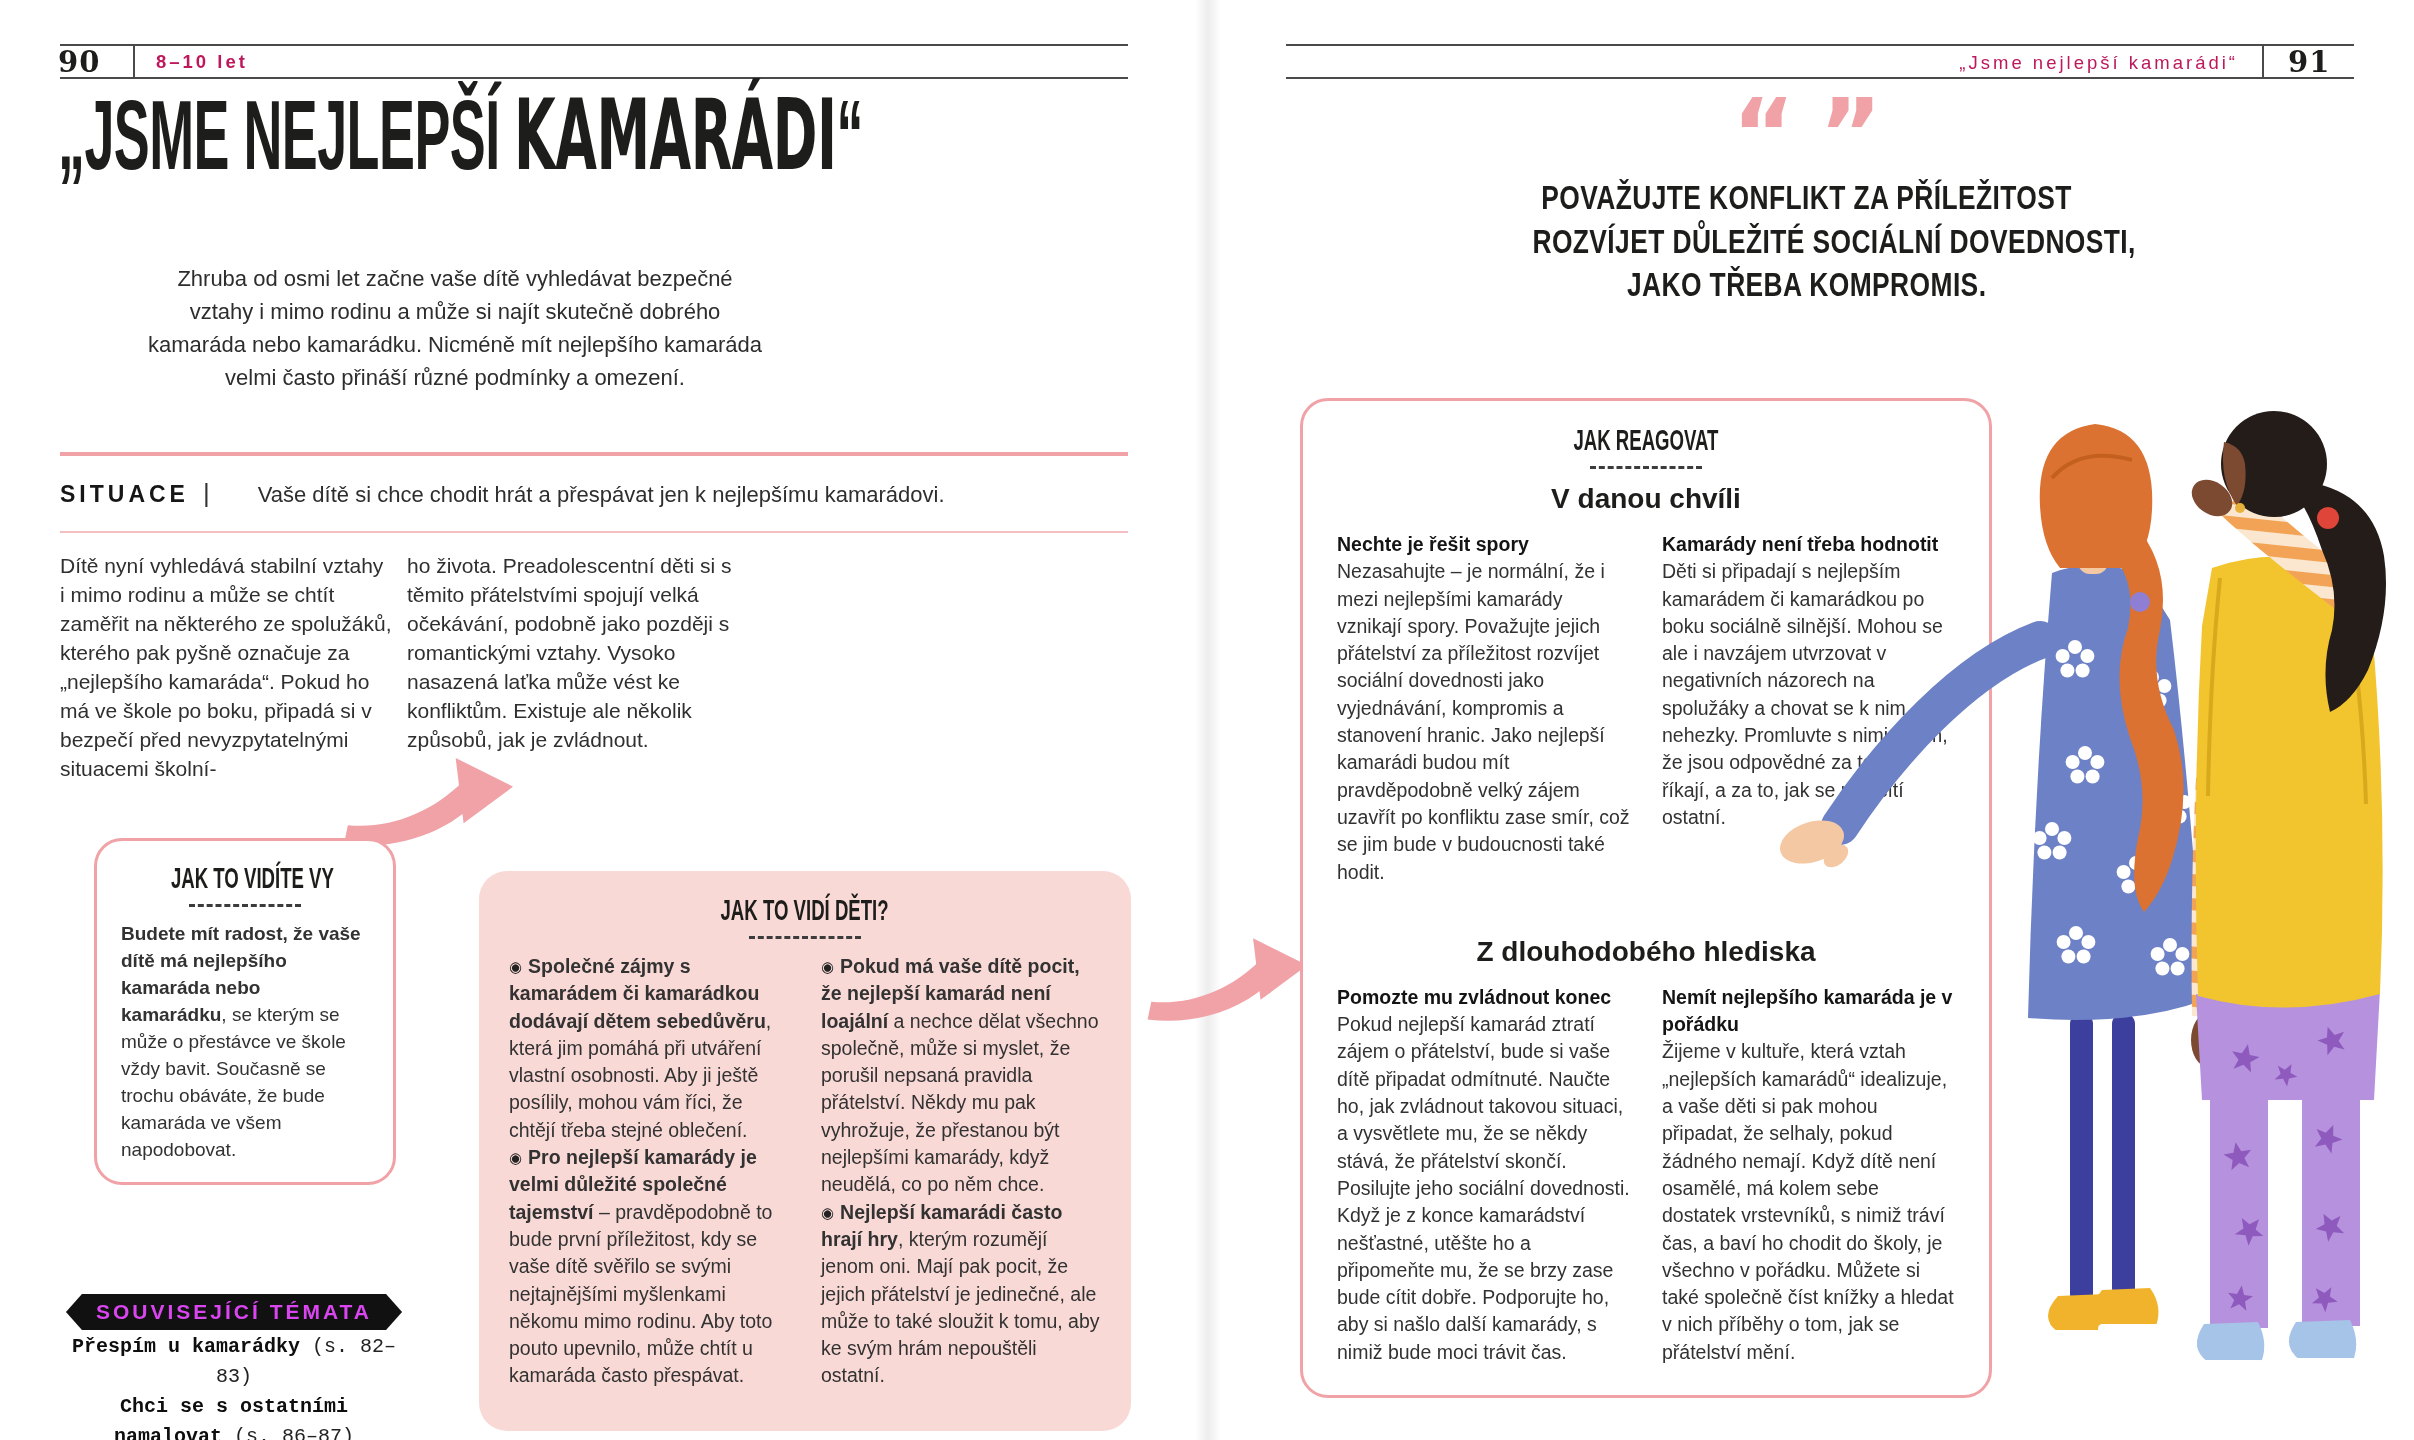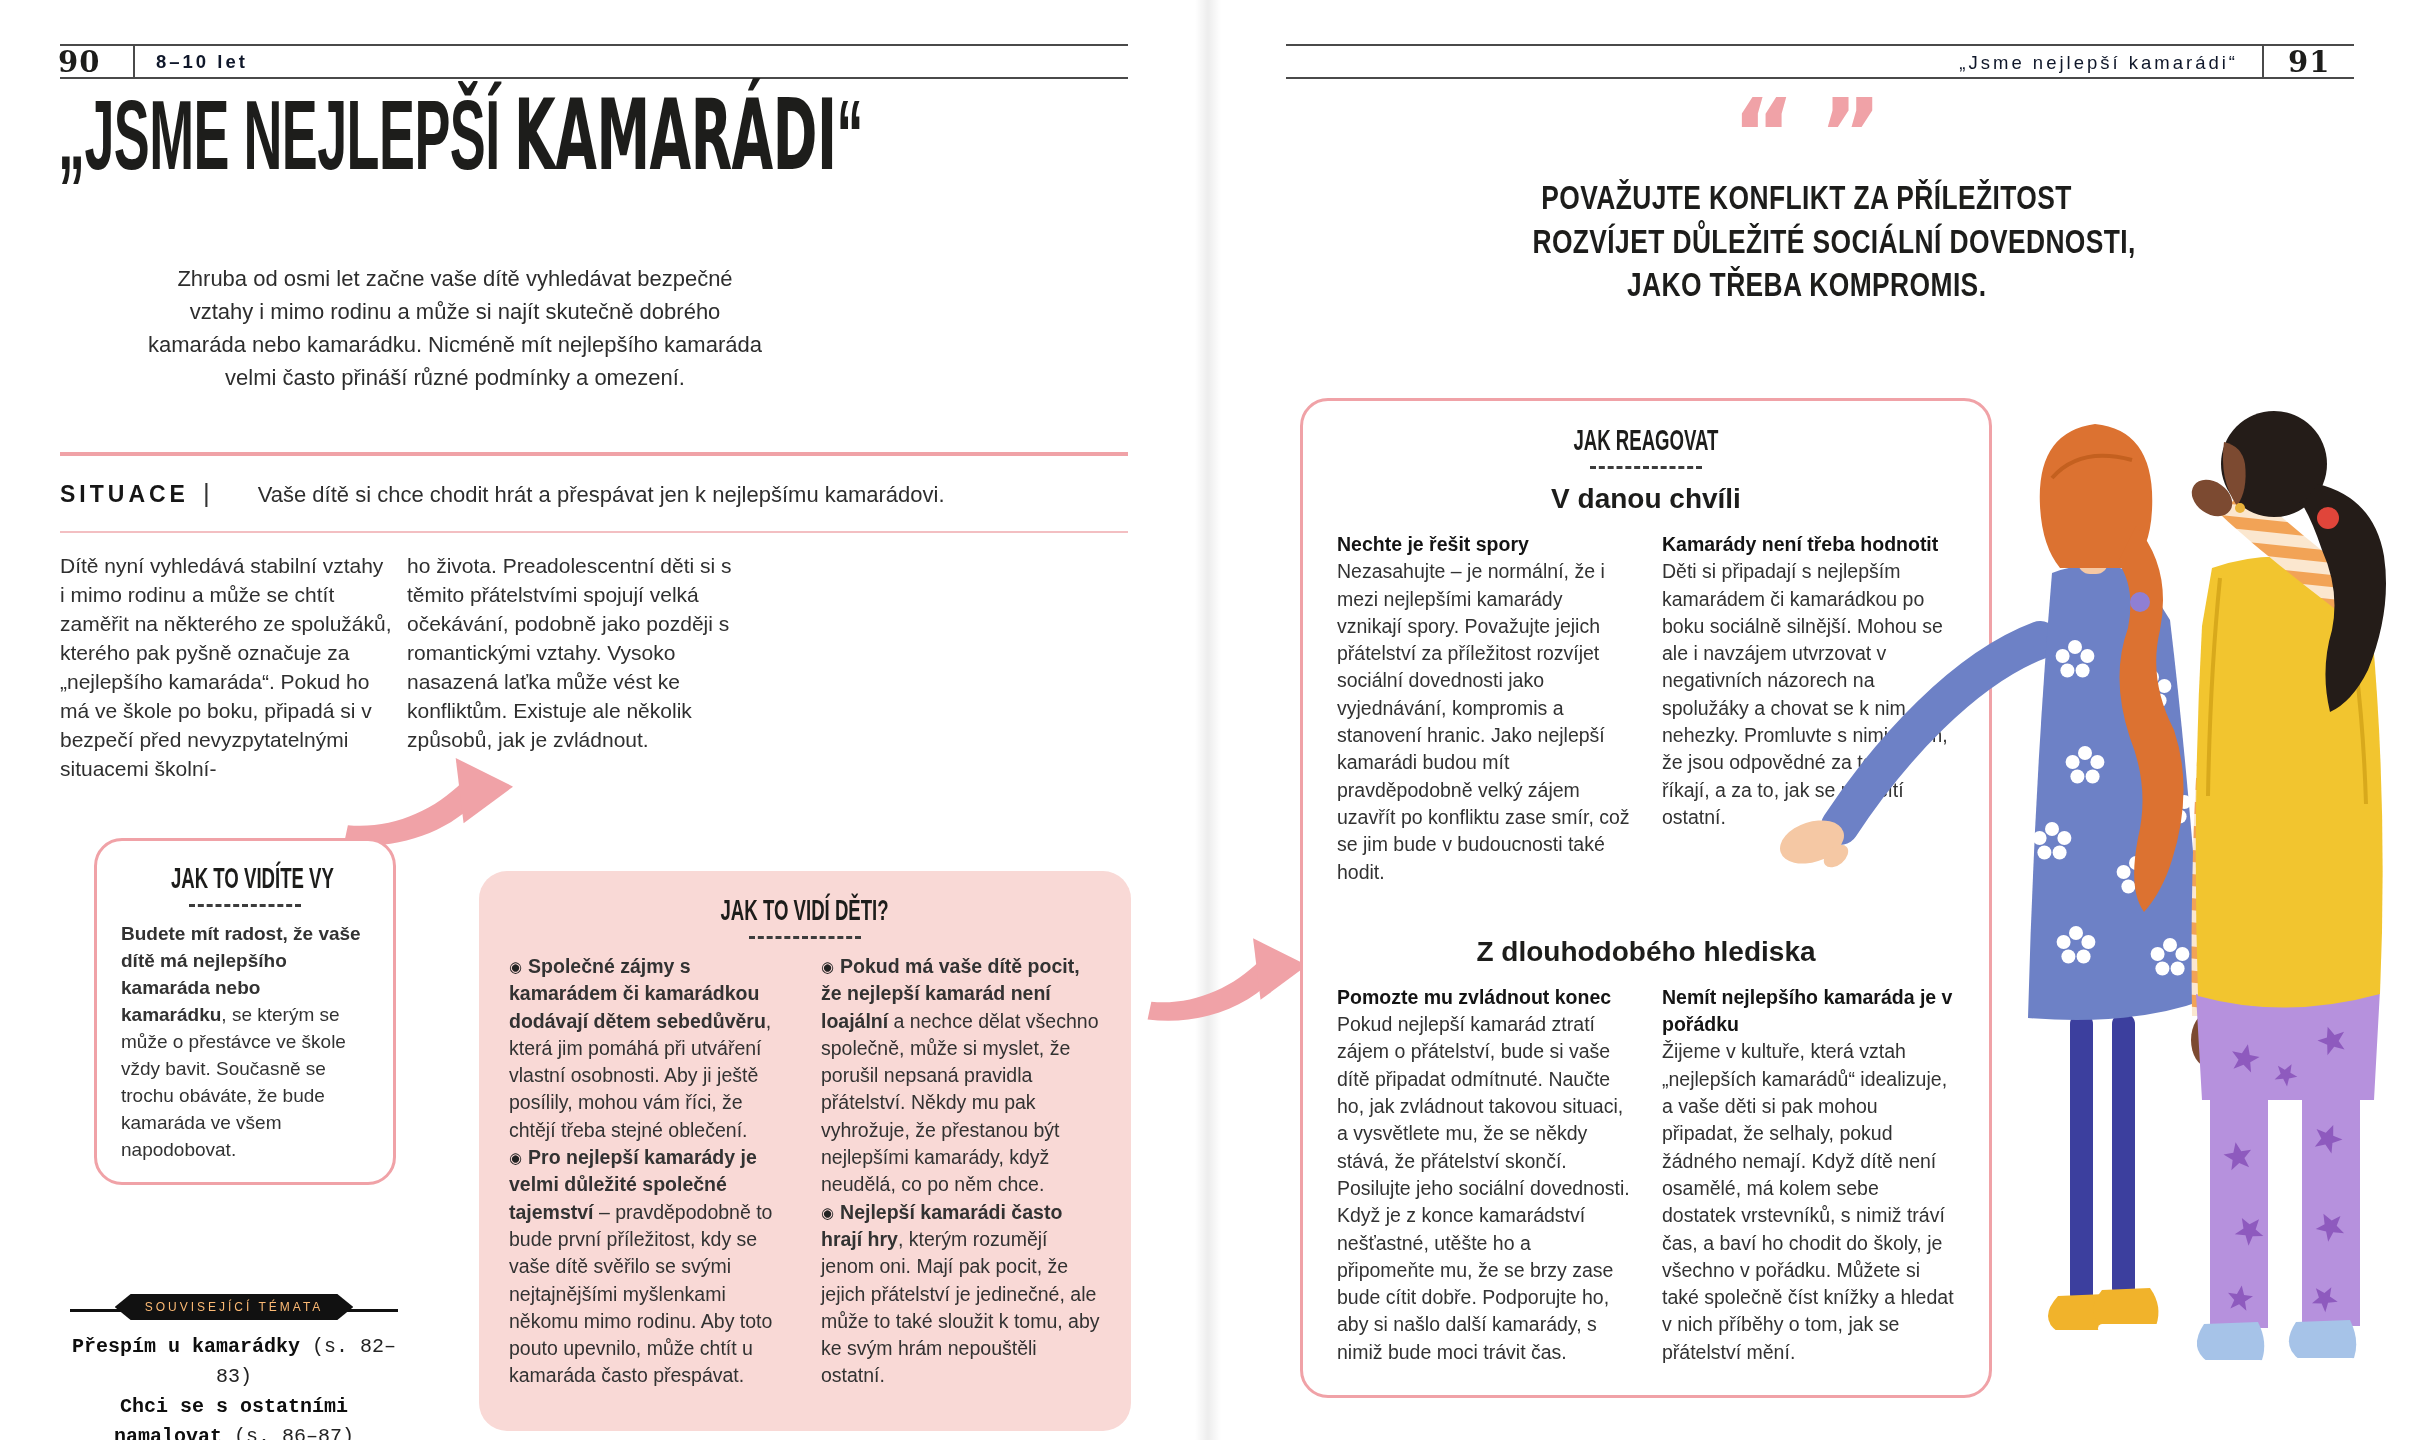--- a/index.html
+++ b/index.html
@@ -11,21 +11,21 @@
     --ink:#1d1d1b;
     --body:#333333;
   }
   .spread{
     position:relative;width:2414px;height:1440px;background:#fff;overflow:hidden;
     font-family:"Liberation Sans",sans-serif;color:var(--ink);
   }
   .rule{position:absolute;height:1.5px;background:#4a4a4a;}
   .vrule{position:absolute;width:1.5px;background:#4a4a4a;}
   .pagenum{position:absolute;font-family:"DejaVu Serif",serif;font-weight:700;font-size:29px;letter-spacing:1px;}
-  .head-label{position:absolute;font-size:18.5px;letter-spacing:3px;color:#0f172a;}
+  .head-label{position:absolute;font-size:18.5px;letter-spacing:3px;color:#be185d;}
   .head-label.bold{font-weight:700;}
 
   .cond{display:inline-block;transform:scaleX(0.62);transform-origin:center;white-space:nowrap;}
   .title{position:absolute;line-height:1;}
   .title .cond{transform:scaleX(0.55);transform-origin:left center;font-size:98px;font-weight:700;letter-spacing:-1px;}
   .title .black{font-family:"DejaVu Sans",sans-serif;font-weight:700;}
 
   .intro{position:absolute;text-align:center;font-size:22px;line-height:1.5;color:#2d2d2d;}
 
   .rule-pink-thick{position:absolute;height:4px;background:var(--accent);}
@@ -50,22 +50,22 @@
   .bcol p{margin:0 0 0 0;}
   .bcol .para{margin-bottom:24px;}
   .bullet{margin:0 0 24px;}
   .bullet .bgl{font-size:15px;margin-right:6px;position:relative;top:-1px;color:#222;}
   .boxtext{font-size:19px;line-height:1.42;color:#323232;}
 
   .related{position:absolute;text-align:center;}
   .related-linewrap{position:relative;height:32px;}
   .related-line{position:absolute;left:6px;right:6px;top:15px;height:2.5px;background:#111;}
   .related-banner{
-    position:relative;display:inline-block;background:var(--banner);color:#fdba74;
-    font-size:12px;font-weight:400;letter-spacing:3px;padding:6px 30px;
+    position:relative;display:inline-block;background:var(--banner);color:#d946ef;
+    font-size:21px;font-weight:700;letter-spacing:3px;padding:6px 30px;
     clip-path:polygon(16px 0,calc(100% - 16px) 0,100% 50%,calc(100% - 16px) 100%,16px 100%,0 50%);
   }
   .related-items{margin-top:6px;font-size:20px;line-height:1.5;color:#222;font-family:Liberation Mono, monospace;}
   .related-items b{color:#0e0e0e;}
 
   .quote-marks{position:absolute;text-align:center;font-size:96px;font-weight:700;color:var(--accent);font-family:"DejaVu Sans",sans-serif;line-height:1;}
   .quote-marks .qm{display:inline-block;margin:0 12px;}
   .quote-text{position:absolute;text-align:center;line-height:1.32;}
   .quote-text .cond{transform:scaleX(0.8);font-size:33px;font-weight:700;letter-spacing:0.5px;}
   .quote-text div{line-height:1.32;}

